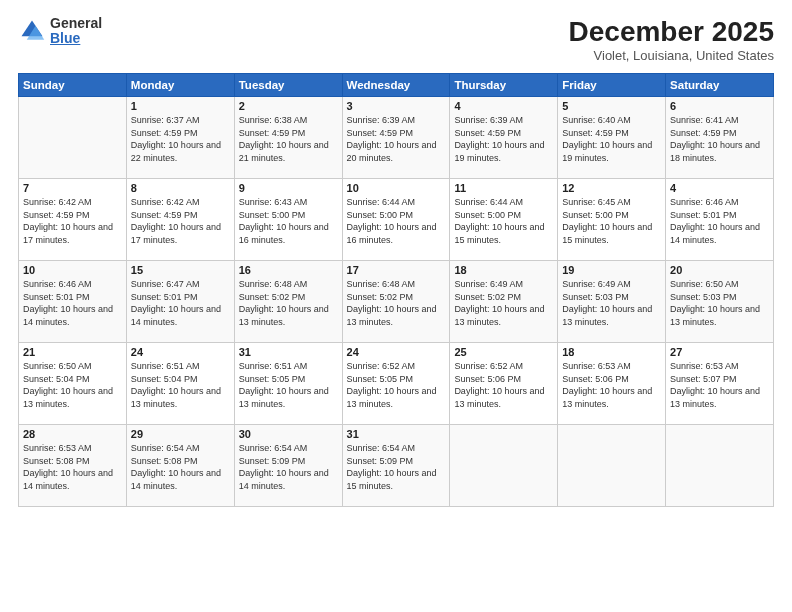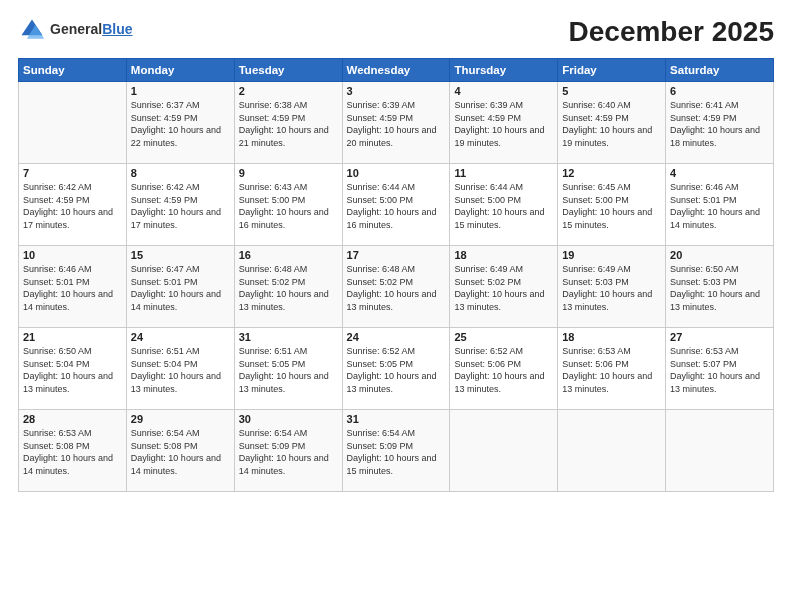--- a/index.html
+++ b/index.html
@@ -22,21 +22,21 @@
       align-items: flex-start;
       margin-bottom: 10px;
     }
     .logo {
       display: flex;
       align-items: center;
       gap: 4px;
     }
     .logo-text {
       display: flex;
-      flex-direction: row;
+      flex-direction: column;
       line-height: 1.1;
     }
     .logo-general {
       font-size: 14px;
       font-weight: bold;
       color: #333;
     }
     .logo-blue {
       font-size: 14px;
       font-weight: bold;
@@ -111,20 +111,21 @@
         <polygon points="16,4 28,22 4,22" fill="#2a6abf"></polygon>
         <polygon points="20,10 30,26 10,26" fill="#5aaaf0" opacity="0.7"></polygon>
       </svg>
       <div class="logo-text">
         <span class="logo-general">General</span>
         <span class="logo-blue">Blue</span>
       </div>
     </div>
     <div class="title-section">
       <div class="cal-title">December 2025</div>
+      <div class="cal-subtitle">Violet, Louisiana, United States</div>
     </div>
   </div>
 
   <table>
     <thead>
       <tr>
         <th>Sunday</th>
         <th>Monday</th>
         <th>Tuesday</th>
         <th>Wednesday</th>

